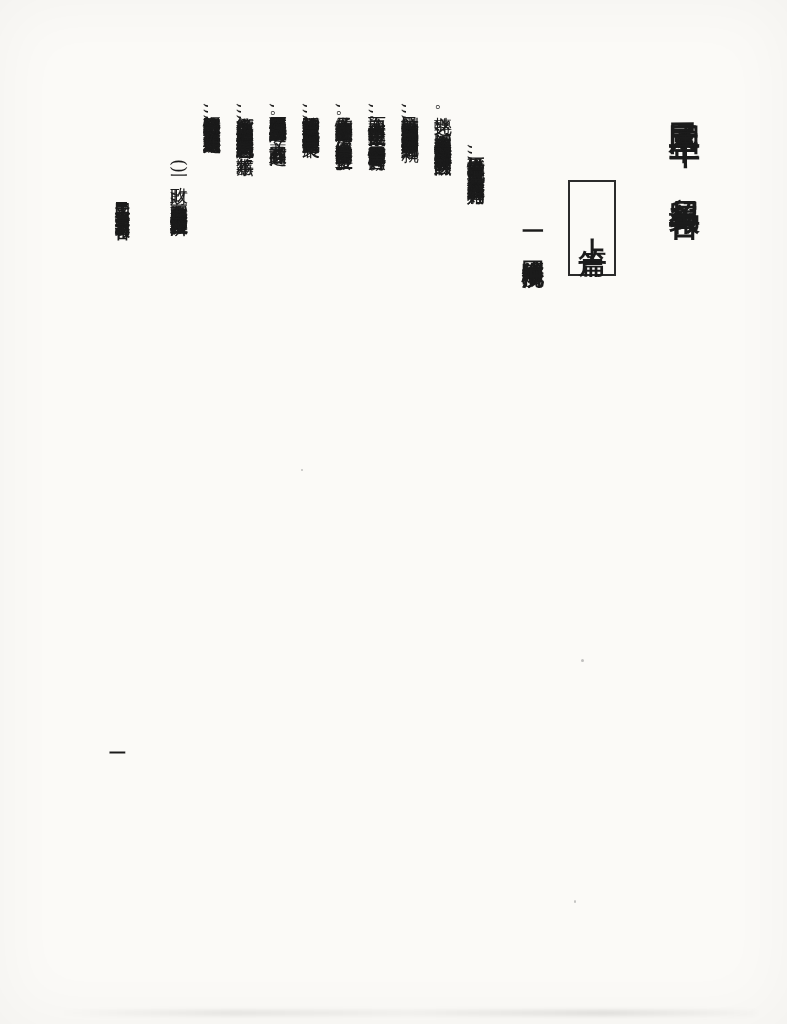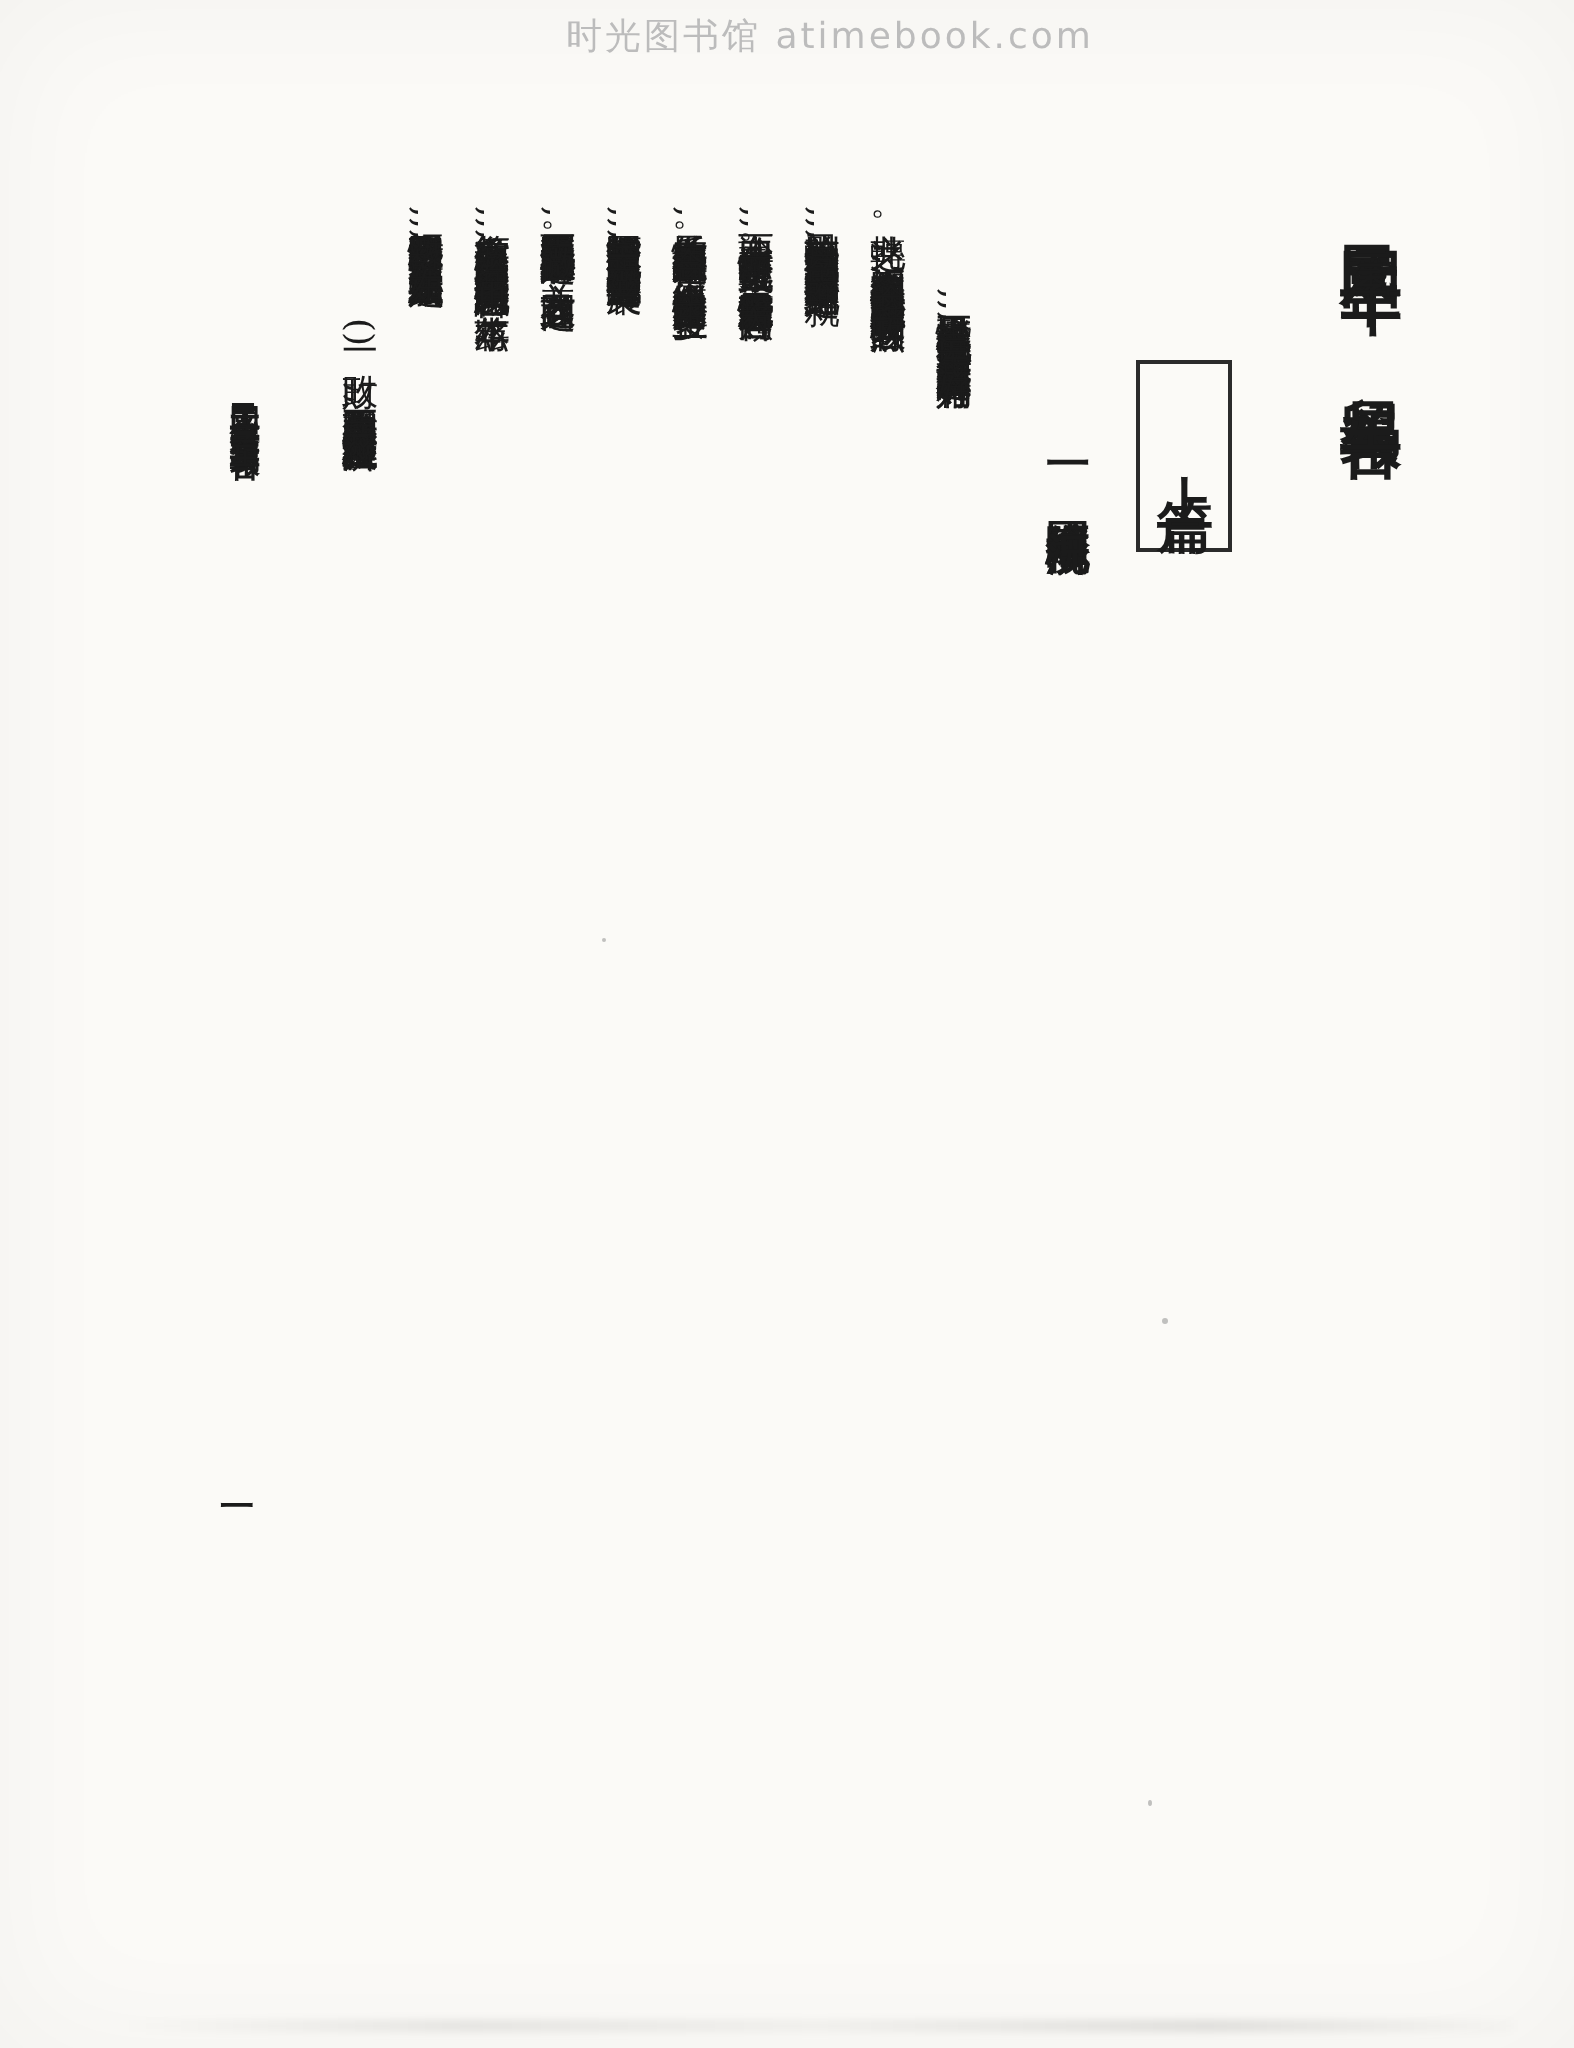--- a/index.html
+++ b/index.html
@@ -89,21 +89,20 @@
   .speck{position:absolute;background:#8f8f8f;border-radius:50%;opacity:.55;}
   .speck.s1{width:3px;height:3px;top:659px;left:581px;}
   .speck.s2{width:2px;height:2px;top:469px;left:301px;}
   .speck.s3{width:2px;height:3px;top:900px;left:574px;}
 </style>
 </head>
 <body>
 
 <div class="page">
 
-  <div class="watermark">时光图书馆 atimebook.com</div>
 
   <div class="main-title vtext">
     <span>民國二十三年</span><span class="warichu vtext">第一季第二季</span><span>貿易報告</span>
   </div>
 
   <div class="part-box">
     <span class="vtext">上篇</span>
   </div>
 
   <div class="section-heading vtext">

